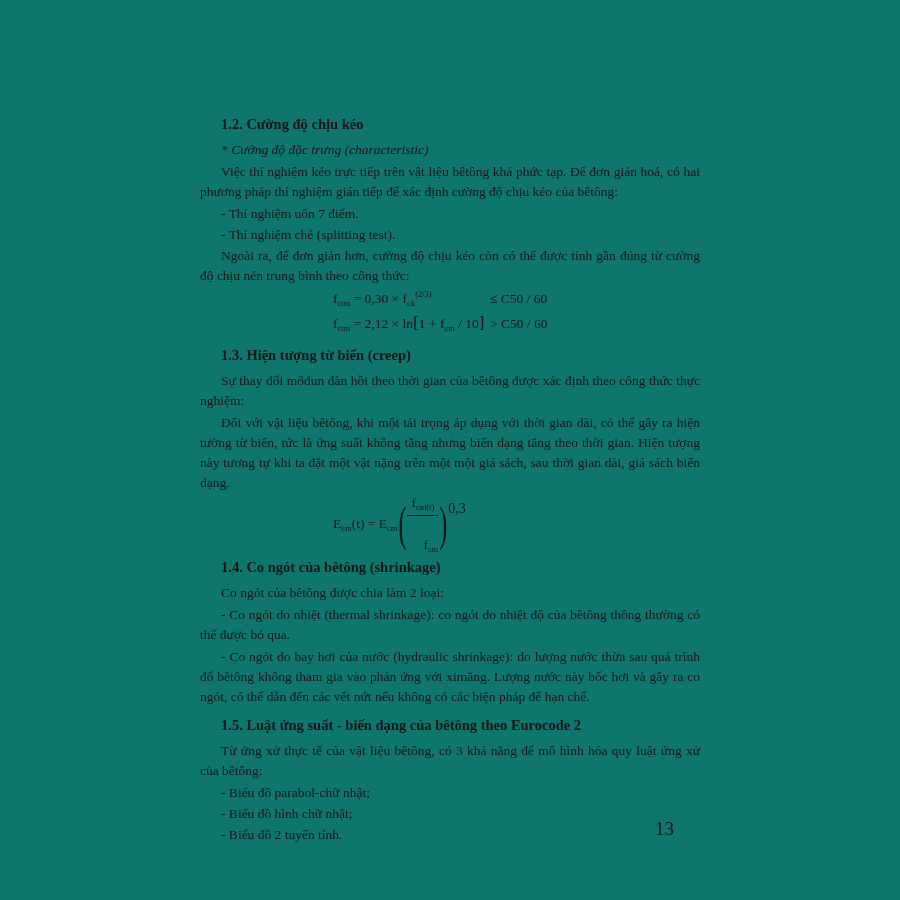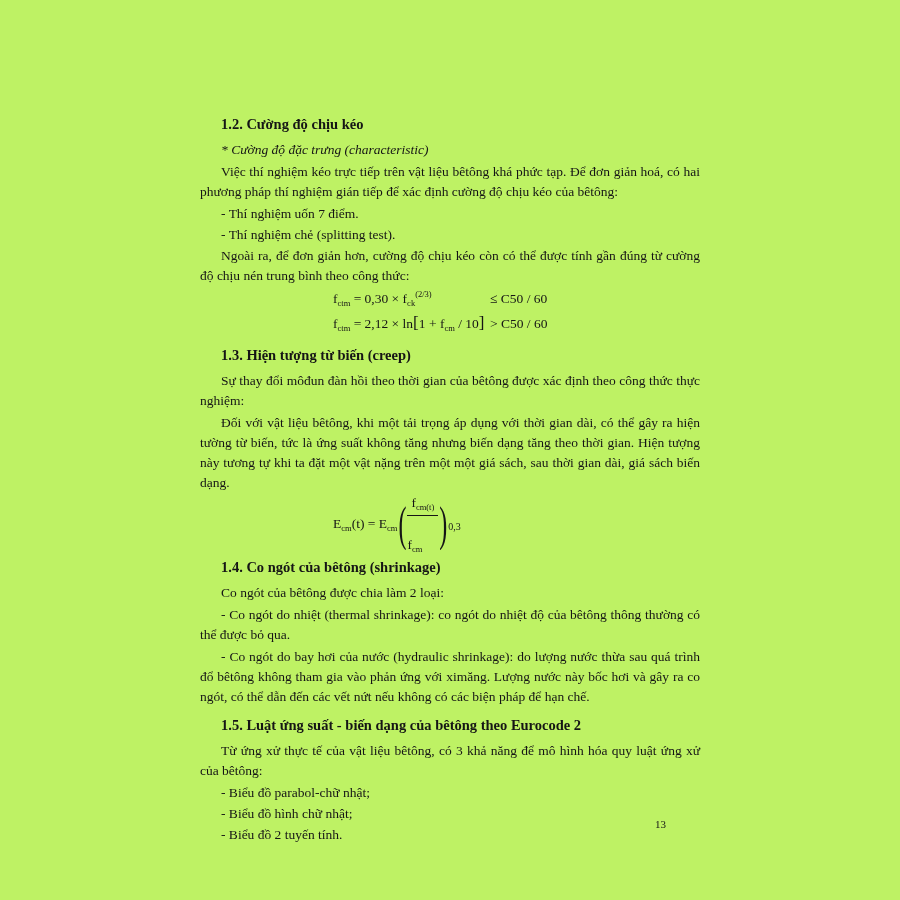--- a/index.html
+++ b/index.html
@@ -4,21 +4,21 @@
 <style>
   html, body {
     margin: 0;
     padding: 0;
     background: #ffffff;
   }
   .page {
     position: relative;
     width: 900px;
     height: 900px;
-    background: #bef264;
+    background: #0f766e;
     font-family: "Liberation Serif", "DejaVu Serif", serif;
     color: #151515;
     overflow: hidden;
   }
   .content {
     position: absolute;
     left: 200px;
     top: 114px;
     width: 500px;
     font-size: 13.5px;
@@ -82,39 +82,39 @@
   .bigparen {
     display: inline-block;
     font-size: 24px;
     line-height: 1;
     transform: scaleY(2.0);
     margin: 0 1px;
   }
   .frac {
     display: inline-flex;
     flex-direction: column;
-    align-items: flex-start;
+    align-items: flex-end;
   }
   .frac .num {
     border-bottom: 1px solid #151515;
     padding: 0 4px 2px 4px;
   }
   .frac .den {
     padding-top: 19px;
   }
   .fexp {
     align-self: flex-start;
-    font-size: 10px;
-    margin-top: 18px;
+    font-size: 14px;
+    margin-top: 0;
   }
   .page-number {
     position: absolute;
     left: 655px;
     top: 818px;
-    font-size: 11px;
+    font-size: 19px;
   }
 </style>
 </head>
 <body>
 
 <div class="page">
   <div class="content">
 
     <h2 class="first">1.2. Cường độ chịu kéo</h2>
     <p class="italic-note">* Cường độ đặc trưng (characteristic)</p>

